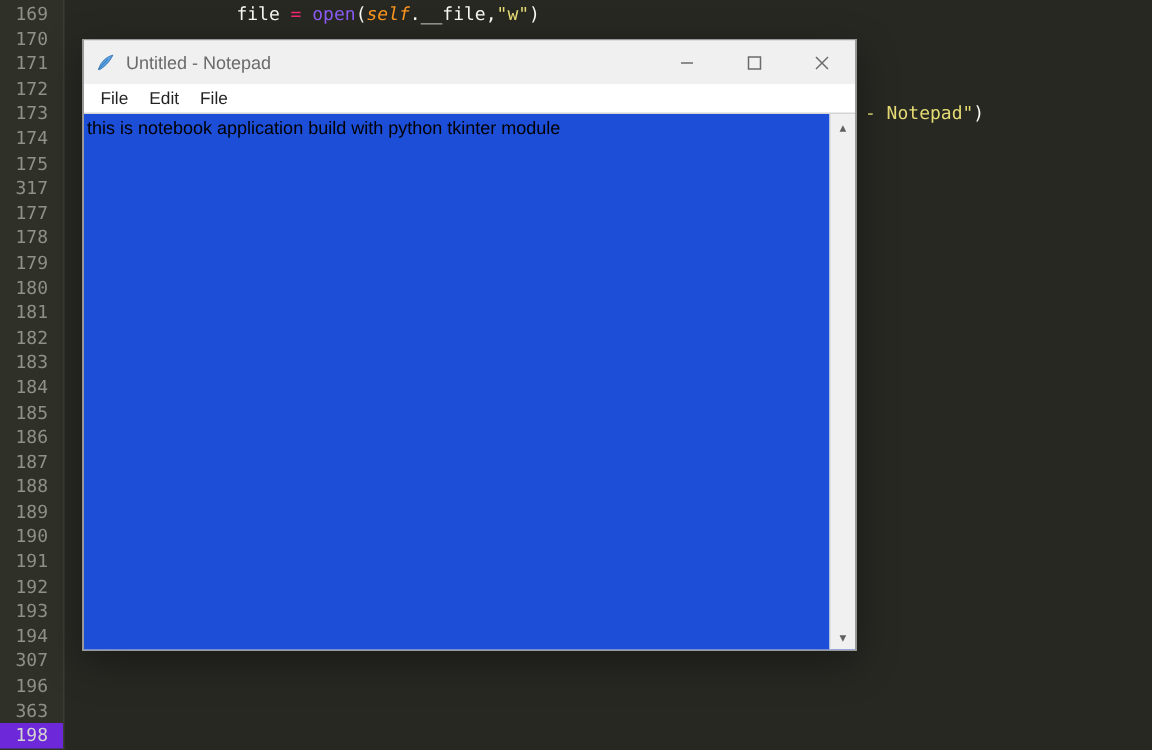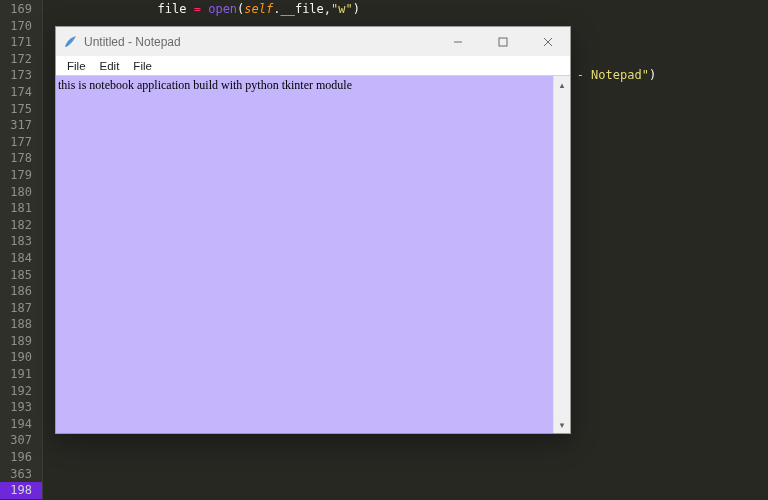--- a/index.html
+++ b/index.html
@@ -118,22 +118,22 @@
     }
     .menubar .mi {
       padding: 0 7px;
       height: 100%;
       display: flex;
       align-items: center;
     }
     .textarea {
       flex: 1;
       position: relative;
-      background: #c4b5fd;
-      font-family: Liberation Serif, serif;
+      background: #1d4ed8;
+      font-family: Liberation Sans, sans-serif;
       font-size: 12px;
       color: #000;
       overflow: hidden;
     }
     .textarea .content {
       position: absolute;
       left: 2px;
       top: 2px;
       white-space: pre;
     }

